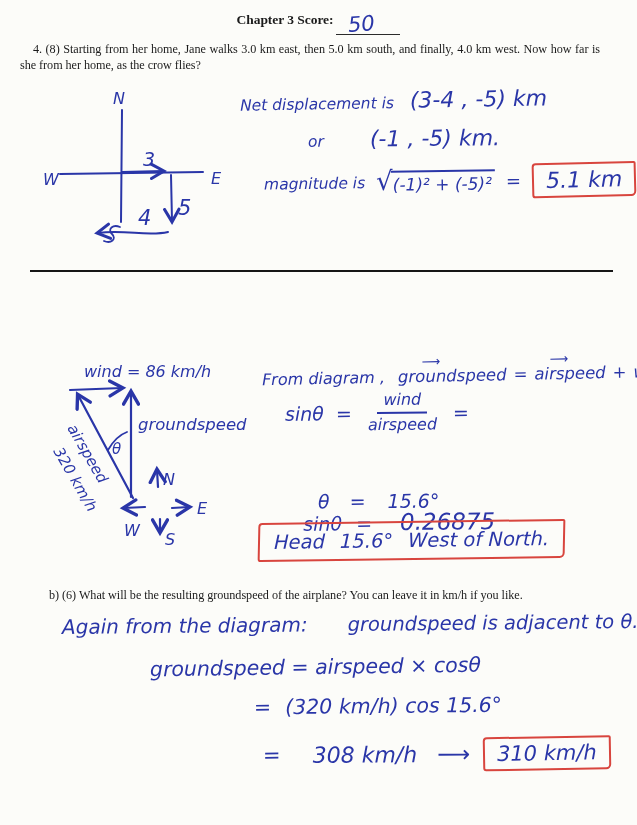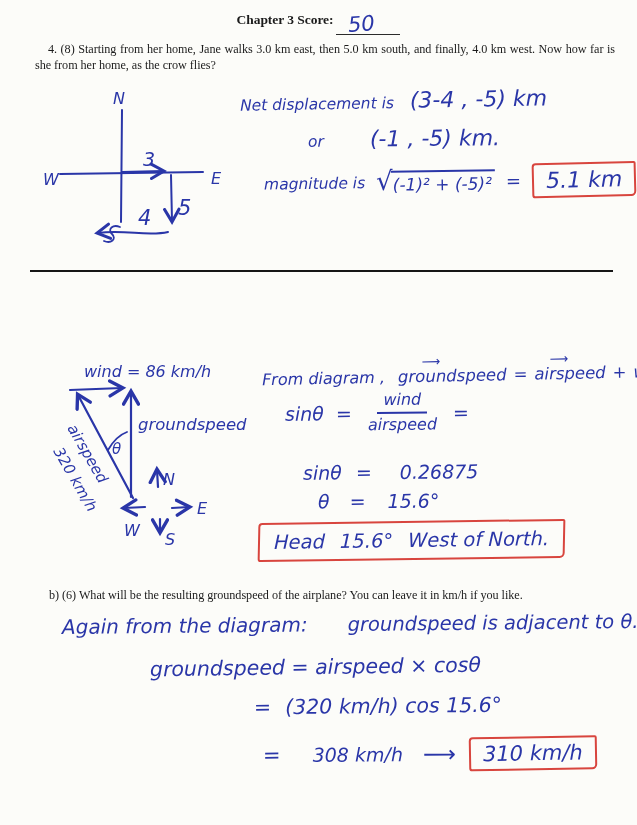--- a/index.html
+++ b/index.html
@@ -32,21 +32,21 @@
 
 <div class="page">
 
   <div class="abs row" style="left:0;top:12px;width:100%;justify-content:center;align-items:flex-start;">
     <span class="print" style="font-weight:bold;font-size:13.5px;text-align:left;">Chapter 3 Score:</span>
     <span class="score-blank">
       <span class="hw score-val">50</span>
     </span>
   </div>
 
-  <div class="abs print" style="left:35px;top:42px;width:580px;text-indent:13px;">4. (8) Starting from her home, Jane walks 3.0 km east, then 5.0 km south, and finally, 4.0 km west. Now how far is she from her home, as the crow flies?</div>
+  <div class="abs print" style="left:20px;top:42px;width:580px;text-indent:13px;">4. (8) Starting from her home, Jane walks 3.0 km east, then 5.0 km south, and finally, 4.0 km west. Now how far is she from her home, as the crow flies?</div>
 
   <svg class="abs" style="left:35px;top:88px;" width="215" height="165" viewBox="0 0 215 165">
     <defs>
       <marker id="ahA" viewBox="0 0 10 10" refX="7.5" refY="5" markerWidth="9" markerHeight="9" orient="auto">
         <path d="M1,1 L8,5 L1,9" fill="none" style="stroke:var(--ink,#2a36a8)" stroke-width="1.7" stroke-linecap="round"></path>
       </marker>
     </defs>
     <g class="ink-stroke" fill="none" stroke-width="2" stroke-linecap="round">
       <path d="M87,22 L86,134"></path>
       <path d="M25,86 L168,84"></path>
@@ -143,21 +143,21 @@
       <span class="den">airspeed</span>
     </span>
     <span style="font-size:19px;">=</span>
     <span class="frac" style="font-size:17px;">
     </span>
   </div>
 
   <div class="abs hw row base" style="left:303px;top:461px;transform:rotate(-0.5deg);">
     <span style="font-size:19px;">sinθ</span>
     <span style="font-size:19px;margin-left:14px;">=</span>
-    <span style="font-size:19px;margin-left:28px;">0.26875</span>
+    <span style="font-size:23px;margin-left:28px;margin-top:48px;">0.26875</span>
   </div>
 
   <div class="abs hw row base" style="left:318px;top:490px;transform:rotate(-0.5deg);">
     <span style="font-size:19px;">θ</span>
     <span style="font-size:19px;margin-left:20px;">=</span>
     <span style="font-size:19px;margin-left:22px;">15.6°</span>
   </div>
 
   <div class="abs redbox hw" style="left:258px;top:521px;gap:15px;font-size:19.5px;padding:6px 14px;transform:rotate(-0.8deg) skewX(-2deg);">
     <span>Head</span>
@@ -174,20 +174,20 @@
 
   <div class="abs hw" style="left:150px;top:655px;font-size:20.5px;transform:rotate(-0.8deg);">groundspeed = airspeed × cosθ</div>
 
   <div class="abs hw row base" style="left:254px;top:694px;gap:14px;transform:rotate(-0.6deg);">
     <span style="font-size:20.5px;">=</span>
     <span style="font-size:20.5px;">(320 km/h) cos 15.6°</span>
   </div>
 
   <div class="abs hw row mid" style="left:263px;top:737px;transform:rotate(-0.4deg);">
     <span style="font-size:21px;">=</span>
-    <span style="font-size:19px;margin-left:32px;">308 km/h</span>
+    <span style="font-size:22px;margin-left:32px;">308 km/h</span>
     <span style="font-size:23px;margin-left:20px;font-style:normal;">⟶</span>
     <span class="redbox" style="font-size:21px;margin-left:13px;">
       <span>310 km/h</span>
     </span>
   </div>
 
 </div>
 
 </body></html>

